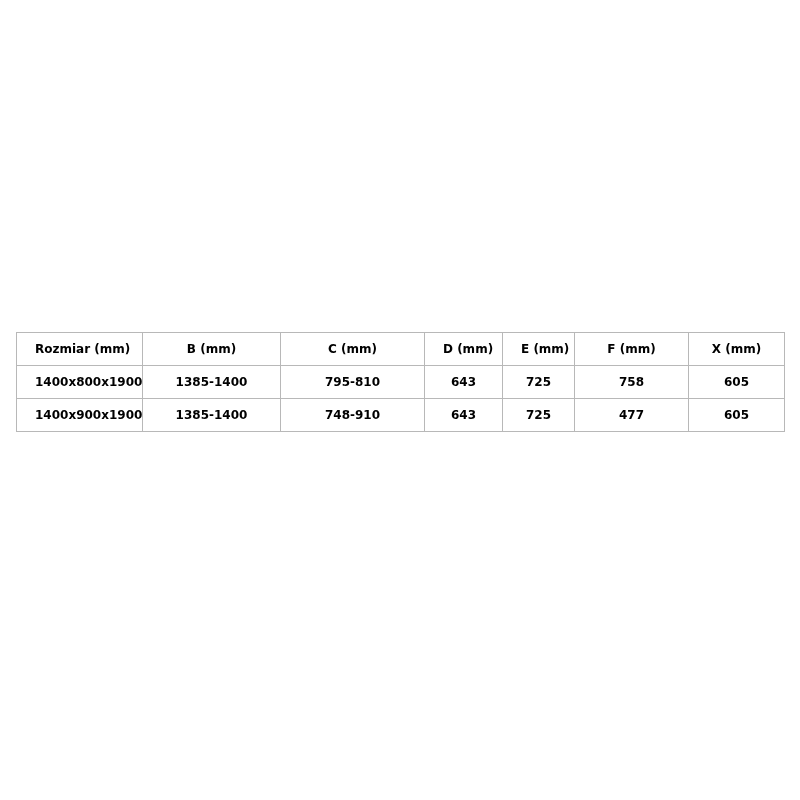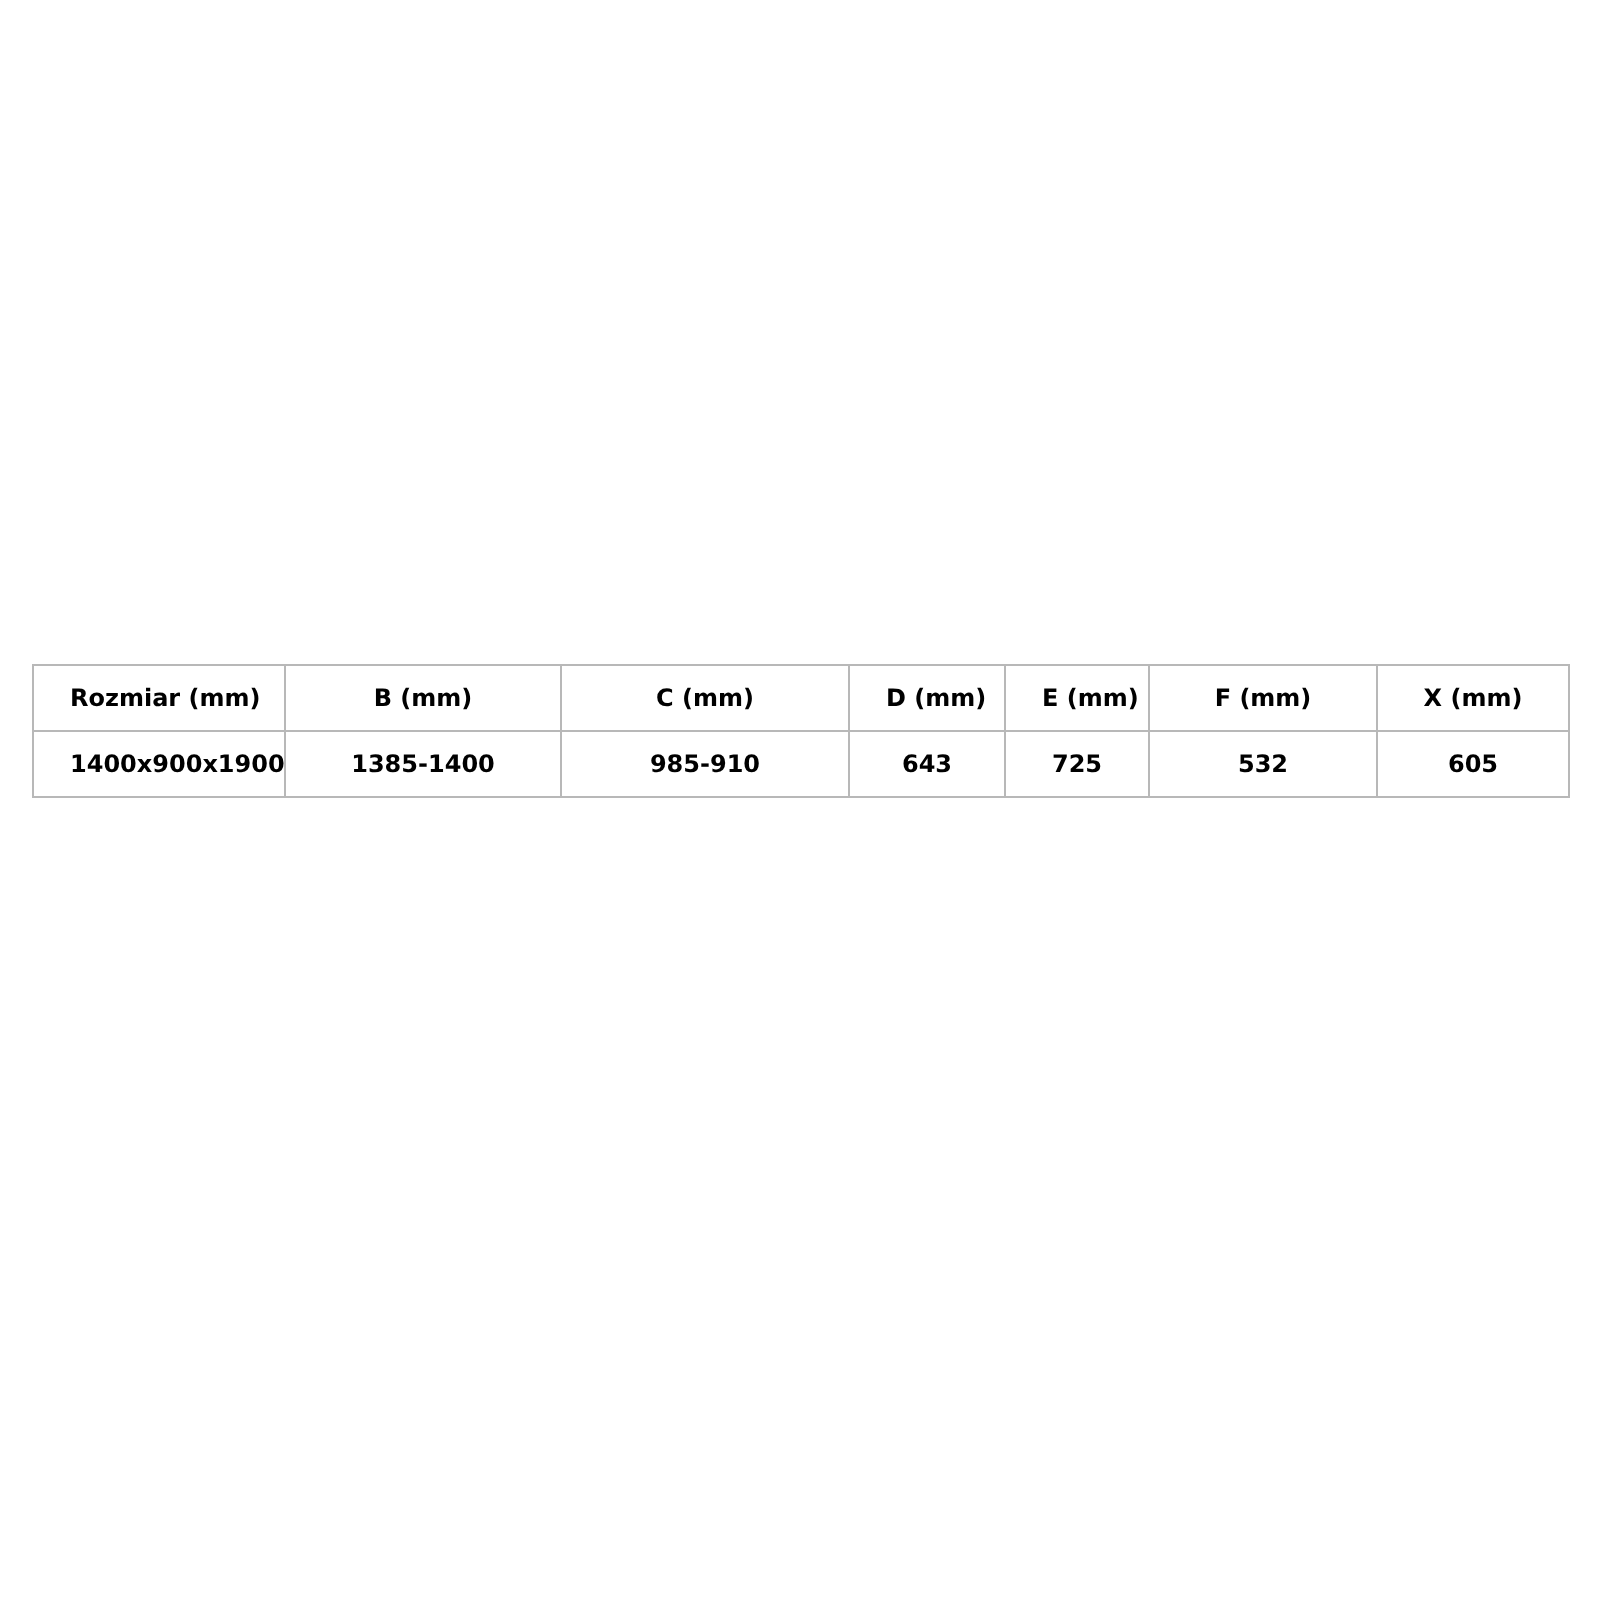--- a/index.html
+++ b/index.html
@@ -70,23 +70,32 @@
         <th>B (mm)</th>
         <th>C (mm)</th>
         <th>D (mm)</th>
         <th>E (mm)</th>
         <th>F (mm)</th>
         <th>X (mm)</th>
       </tr>
     </thead>
     <tbody>
       <tr>
+        <td>1400x800x1900</td>
+        <td>1385-1400</td>
+        <td>795-810</td>
+        <td>643</td>
+        <td>725</td>
+        <td>758</td>
+        <td>605</td>
+      </tr>
+      <tr>
         <td>1400x900x1900</td>
         <td>1385-1400</td>
-        <td>985-910</td>
+        <td>748-910</td>
         <td>643</td>
         <td>725</td>
-        <td>532</td>
+        <td>477</td>
         <td>605</td>
       </tr>
     </tbody>
   </table>
 </div>
 
 </body></html>

